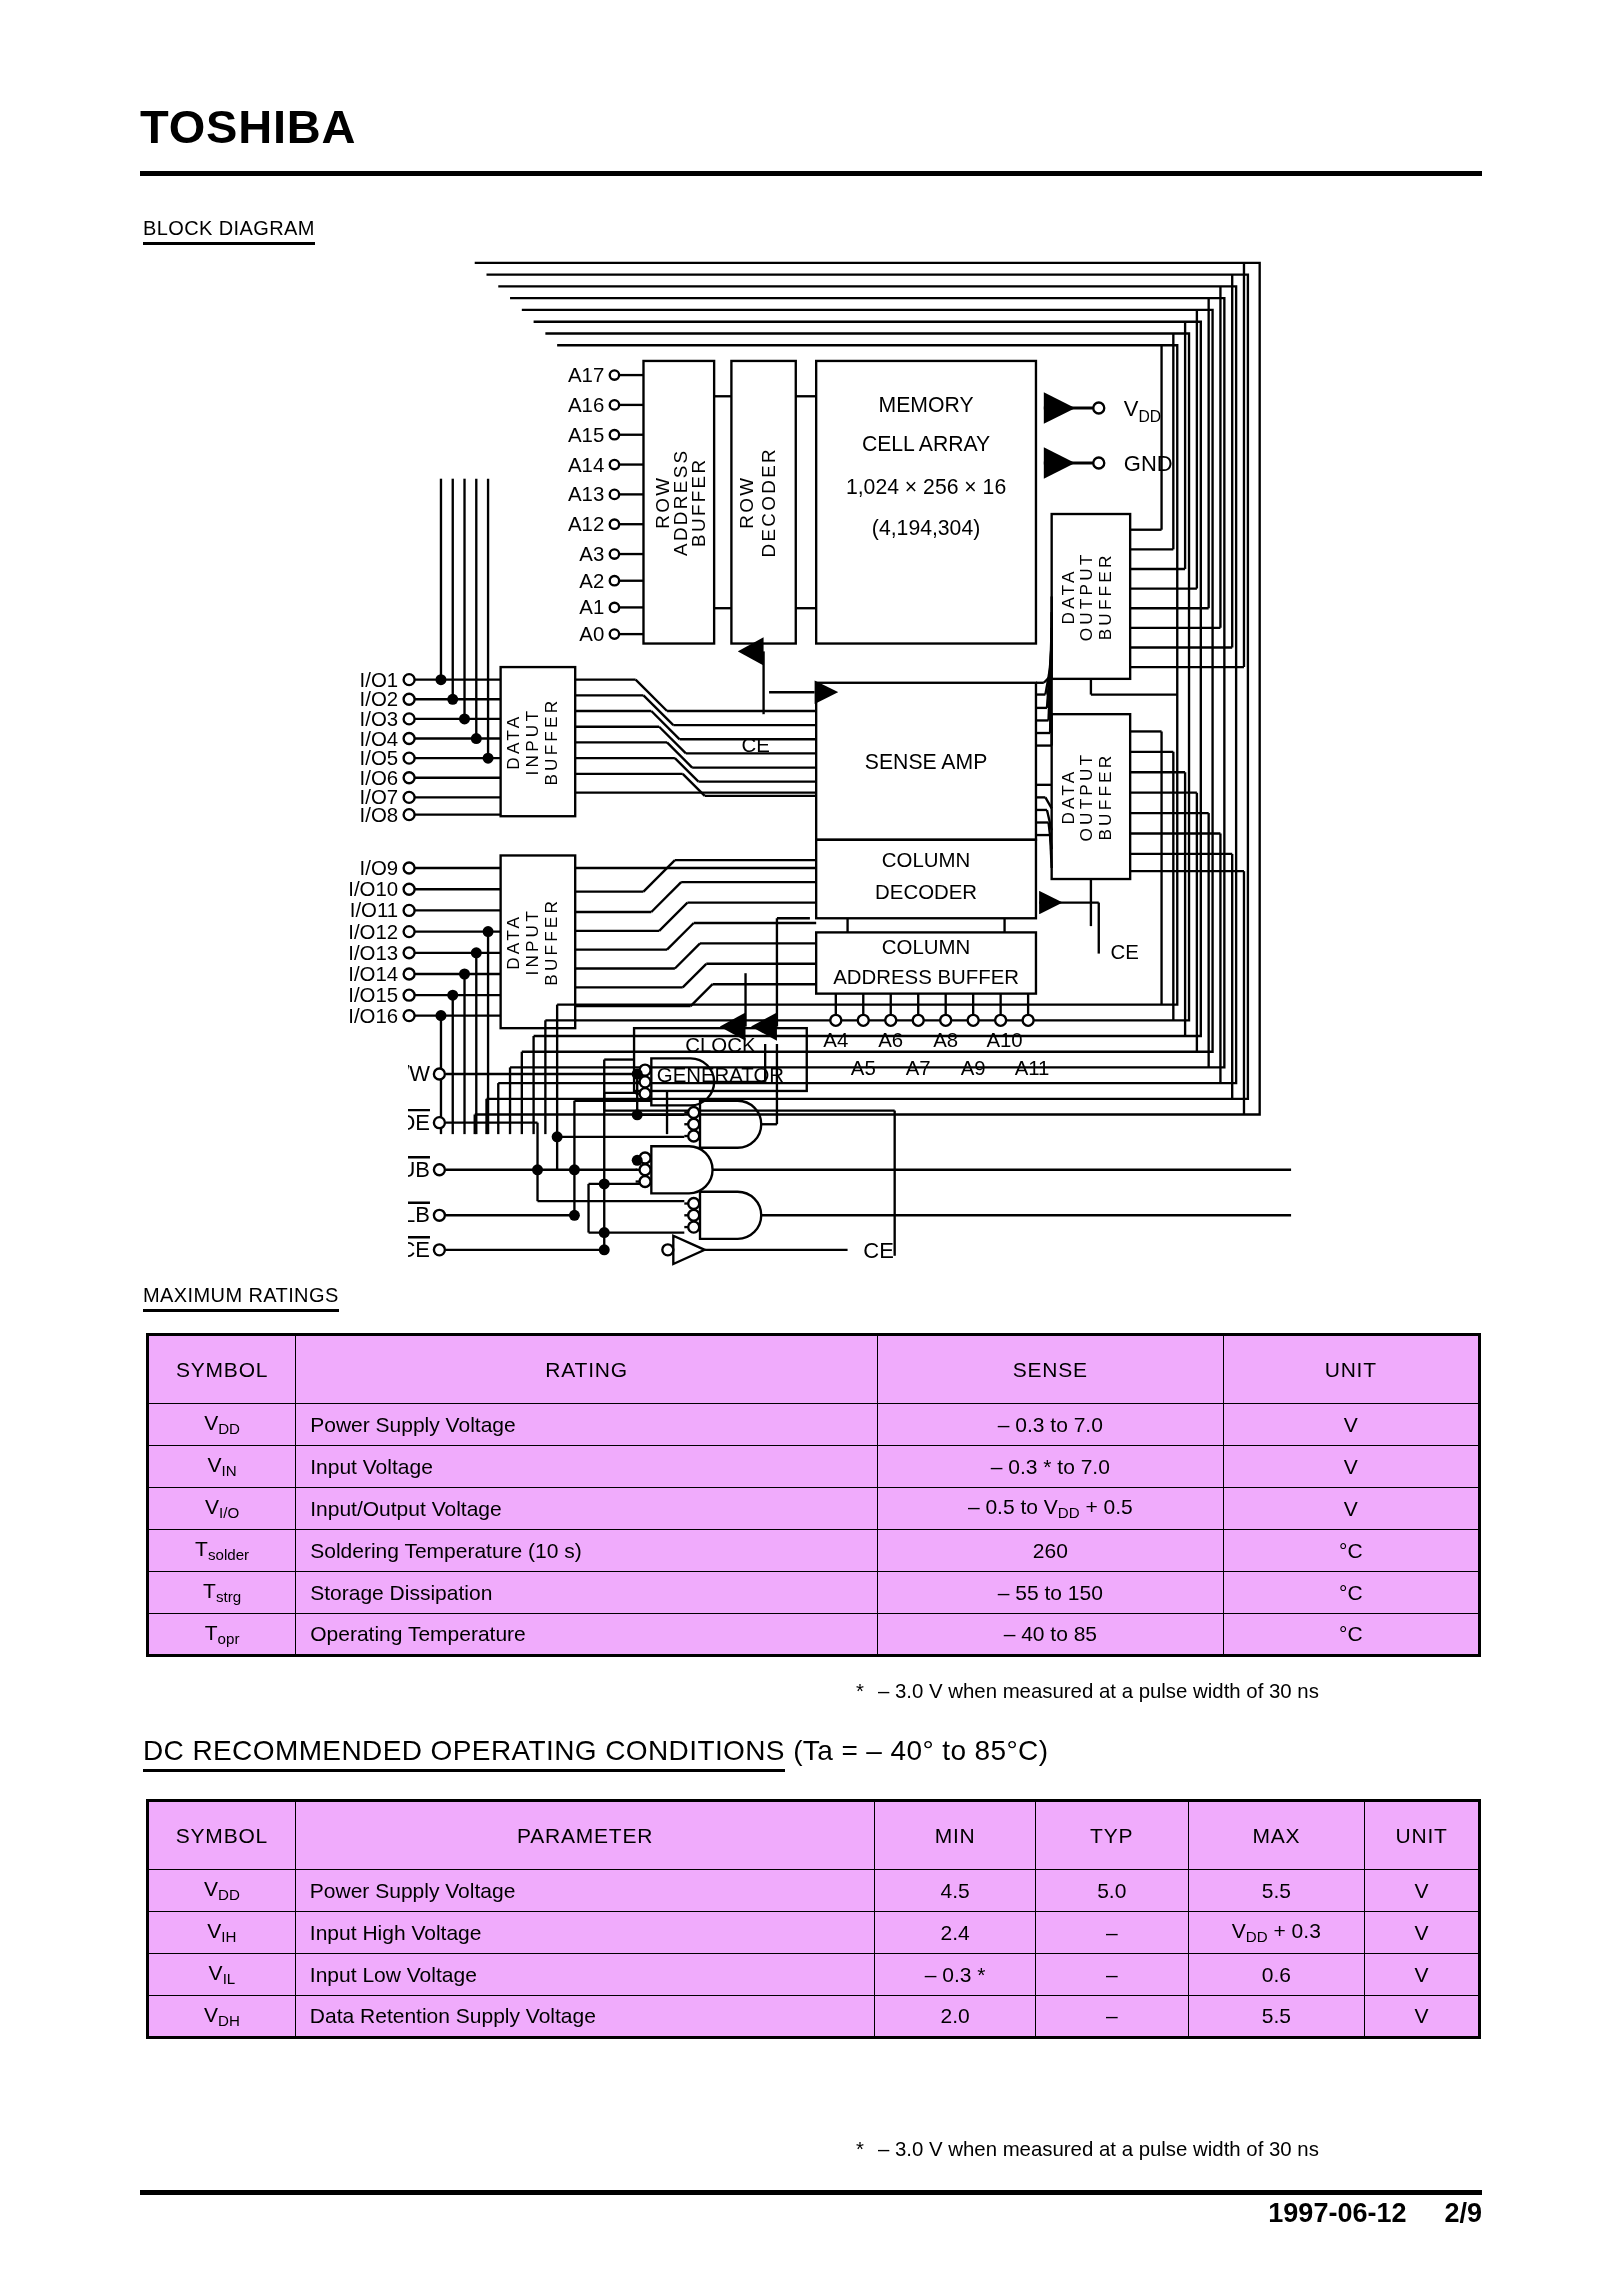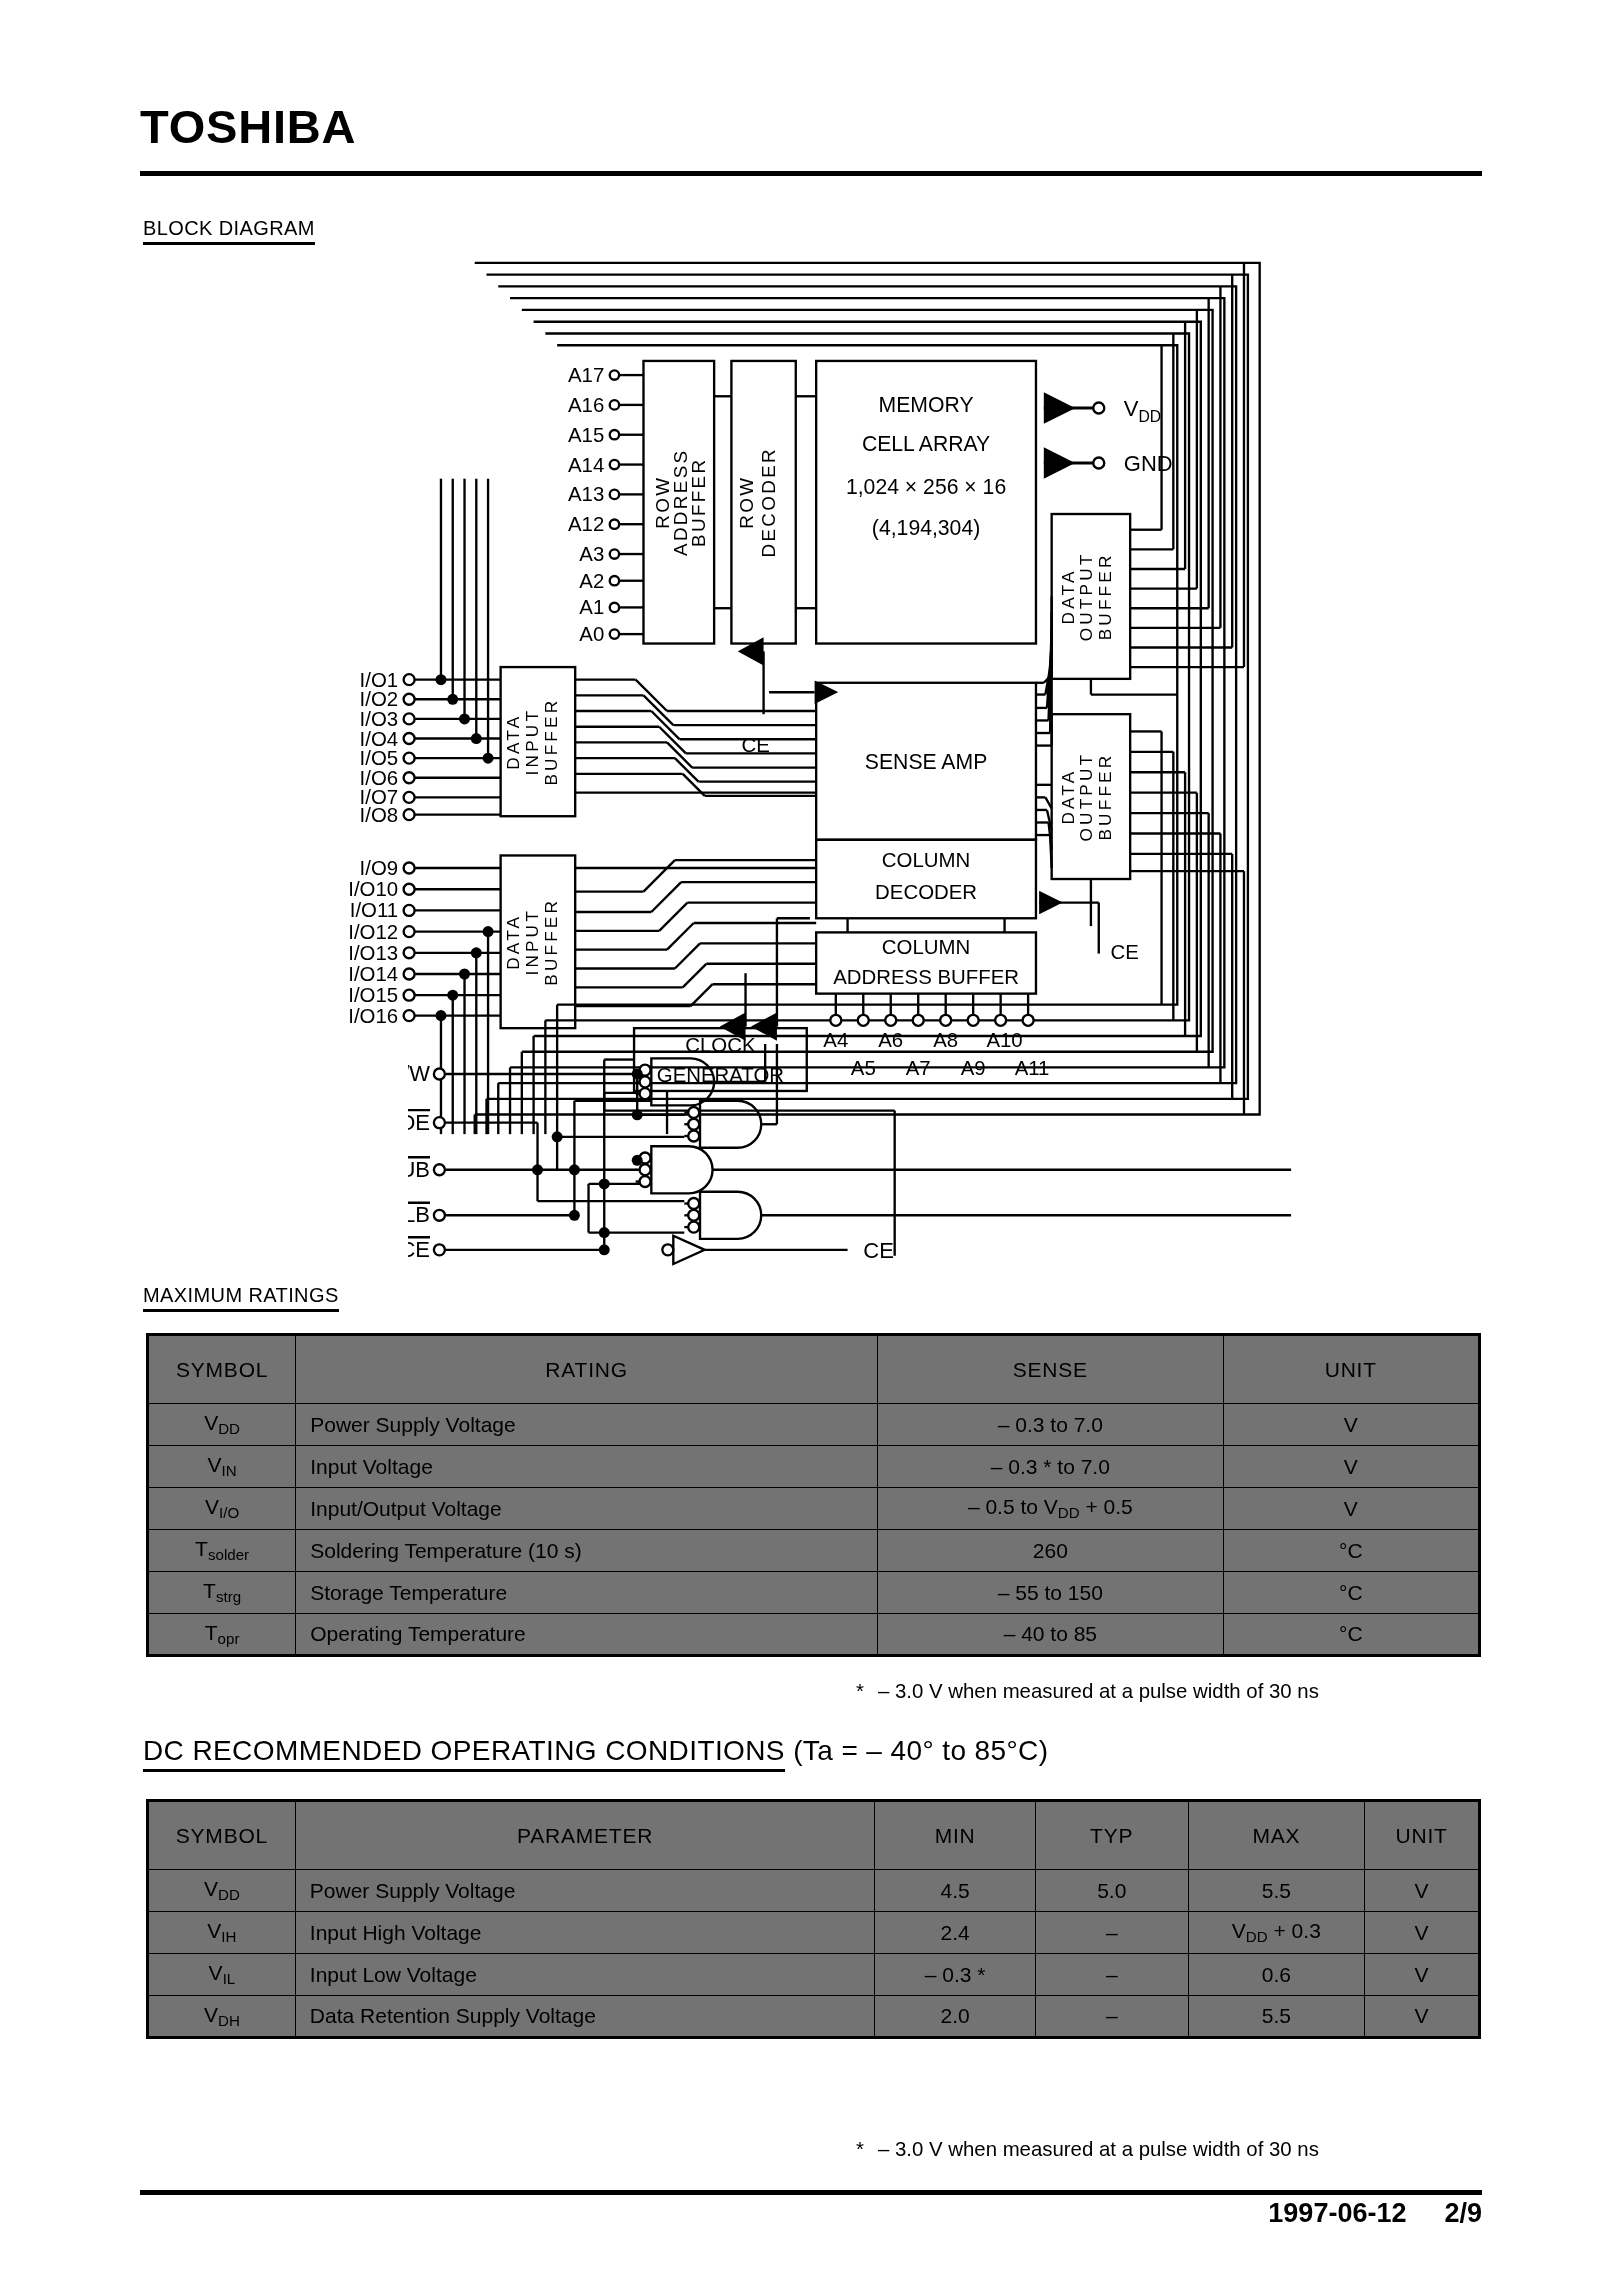--- a/index.html
+++ b/index.html
@@ -62,21 +62,21 @@
     position: absolute;
     left: 408px; top: 243px;
     width: 887px; height: 1013px;
   }
   #block-diagram svg { display: block; }
 
   
   table.spec {
     position: absolute;
     border-collapse: collapse;
-    background: #737373;
+    background: #f0abfc;
   }
   table.spec td, table.spec th {
     border: 1.6px solid #000;
     text-align: center;
     vertical-align: middle;
     font-size: 21px;
     font-weight: normal;
     padding: 0 6.3px;
   }
   table.spec thead th {
@@ -736,21 +736,21 @@
         <td>V</td>
       </tr>
       <tr>
         <td>T<sub>solder</sub></td>
         <td class="left">Soldering Temperature (10 s)</td>
         <td>260</td>
         <td>°C</td>
       </tr>
       <tr>
         <td>T<sub>strg</sub></td>
-        <td class="left">Storage Temperature</td>
+        <td class="left">Storage Dissipation</td>
         <td>– 55 to 150</td>
         <td>°C</td>
       </tr>
       <tr>
         <td>T<sub>opr</sub></td>
         <td class="left">Operating Temperature</td>
         <td>– 40 to 85</td>
         <td>°C</td>
       </tr>
     </tbody>

